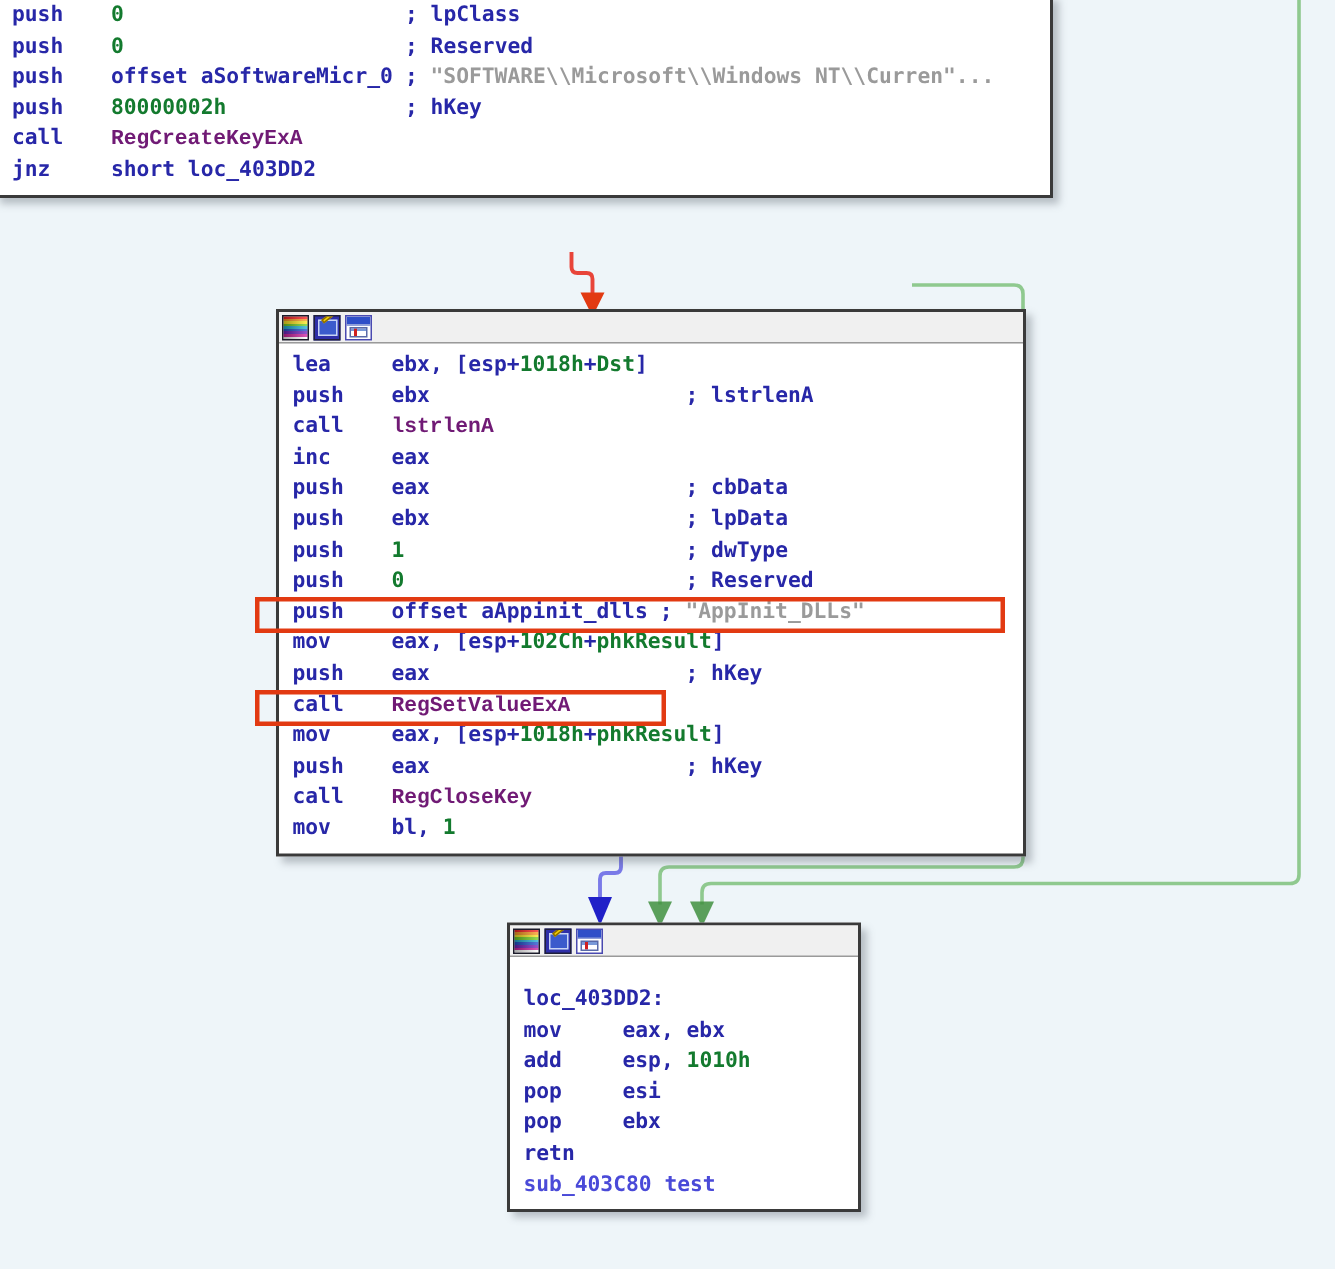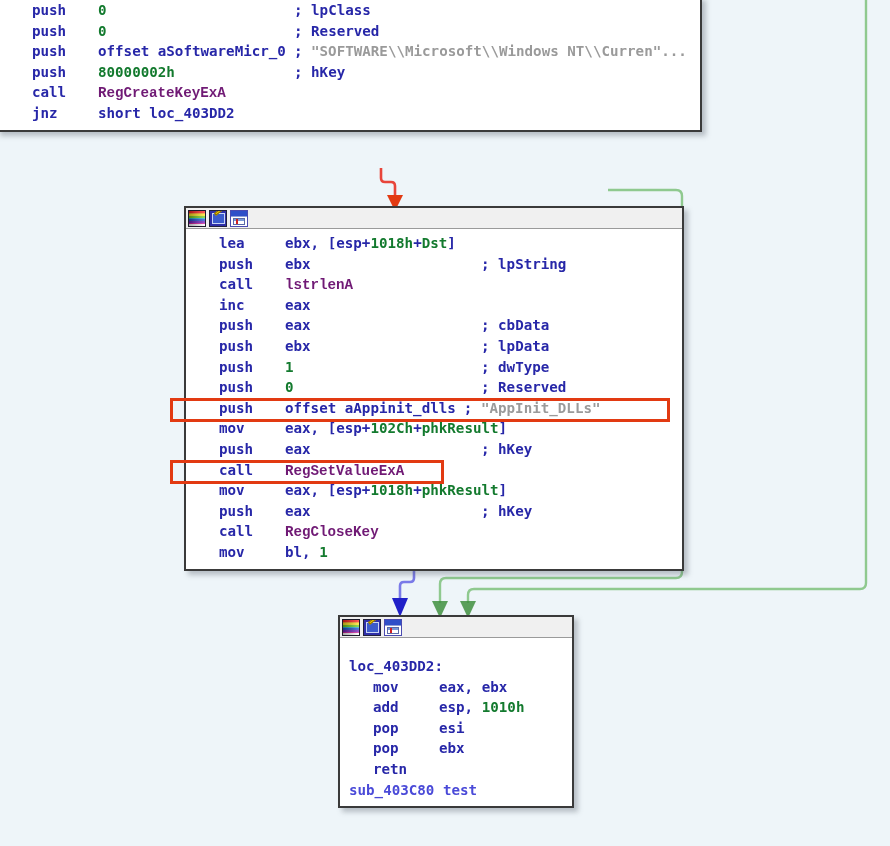--- a/index.html
+++ b/index.html
@@ -153,21 +153,20 @@
     padding-left: 9px;
     position: relative;
     box-sizing: border-box;
     height: 20.6px;
   }
   .mnem {
     color: #2727a8;
     font-weight: bold;
     width: 66px;
     flex: none;
-    margin-left: 24px;
   }
   .ops {
     color: #2727a8;
     font-weight: bold;
     flex: none;
     width: 196px;
   }
   .ops.wide { width: auto; }
   .num { color: #137a2e; }
   .lbl { color: #701a75; font-family: Liberation Mono, monospace; }
@@ -278,21 +277,21 @@
     <div class="bb-body">
 
       <div class="ins">
         <span class="mnem">lea</span>
         <span class="ops wide">ebx, [esp+<span class="num">1018h</span>+<span class="num">Dst</span>]</span>
       </div>
 
       <div class="ins">
         <span class="mnem">push</span>
         <span class="ops">ebx</span>
-        <span class="cmt">; lpString</span>
+        <span class="cmt">; lstrlenA</span>
       </div>
 
       <div class="ins">
         <span class="mnem">call</span>
         <span class="ops"><span class="lbl">lstrlenA</span></span>
       </div>
 
       <div class="ins">
         <span class="mnem">inc</span>
         <span class="ops">eax</span>

